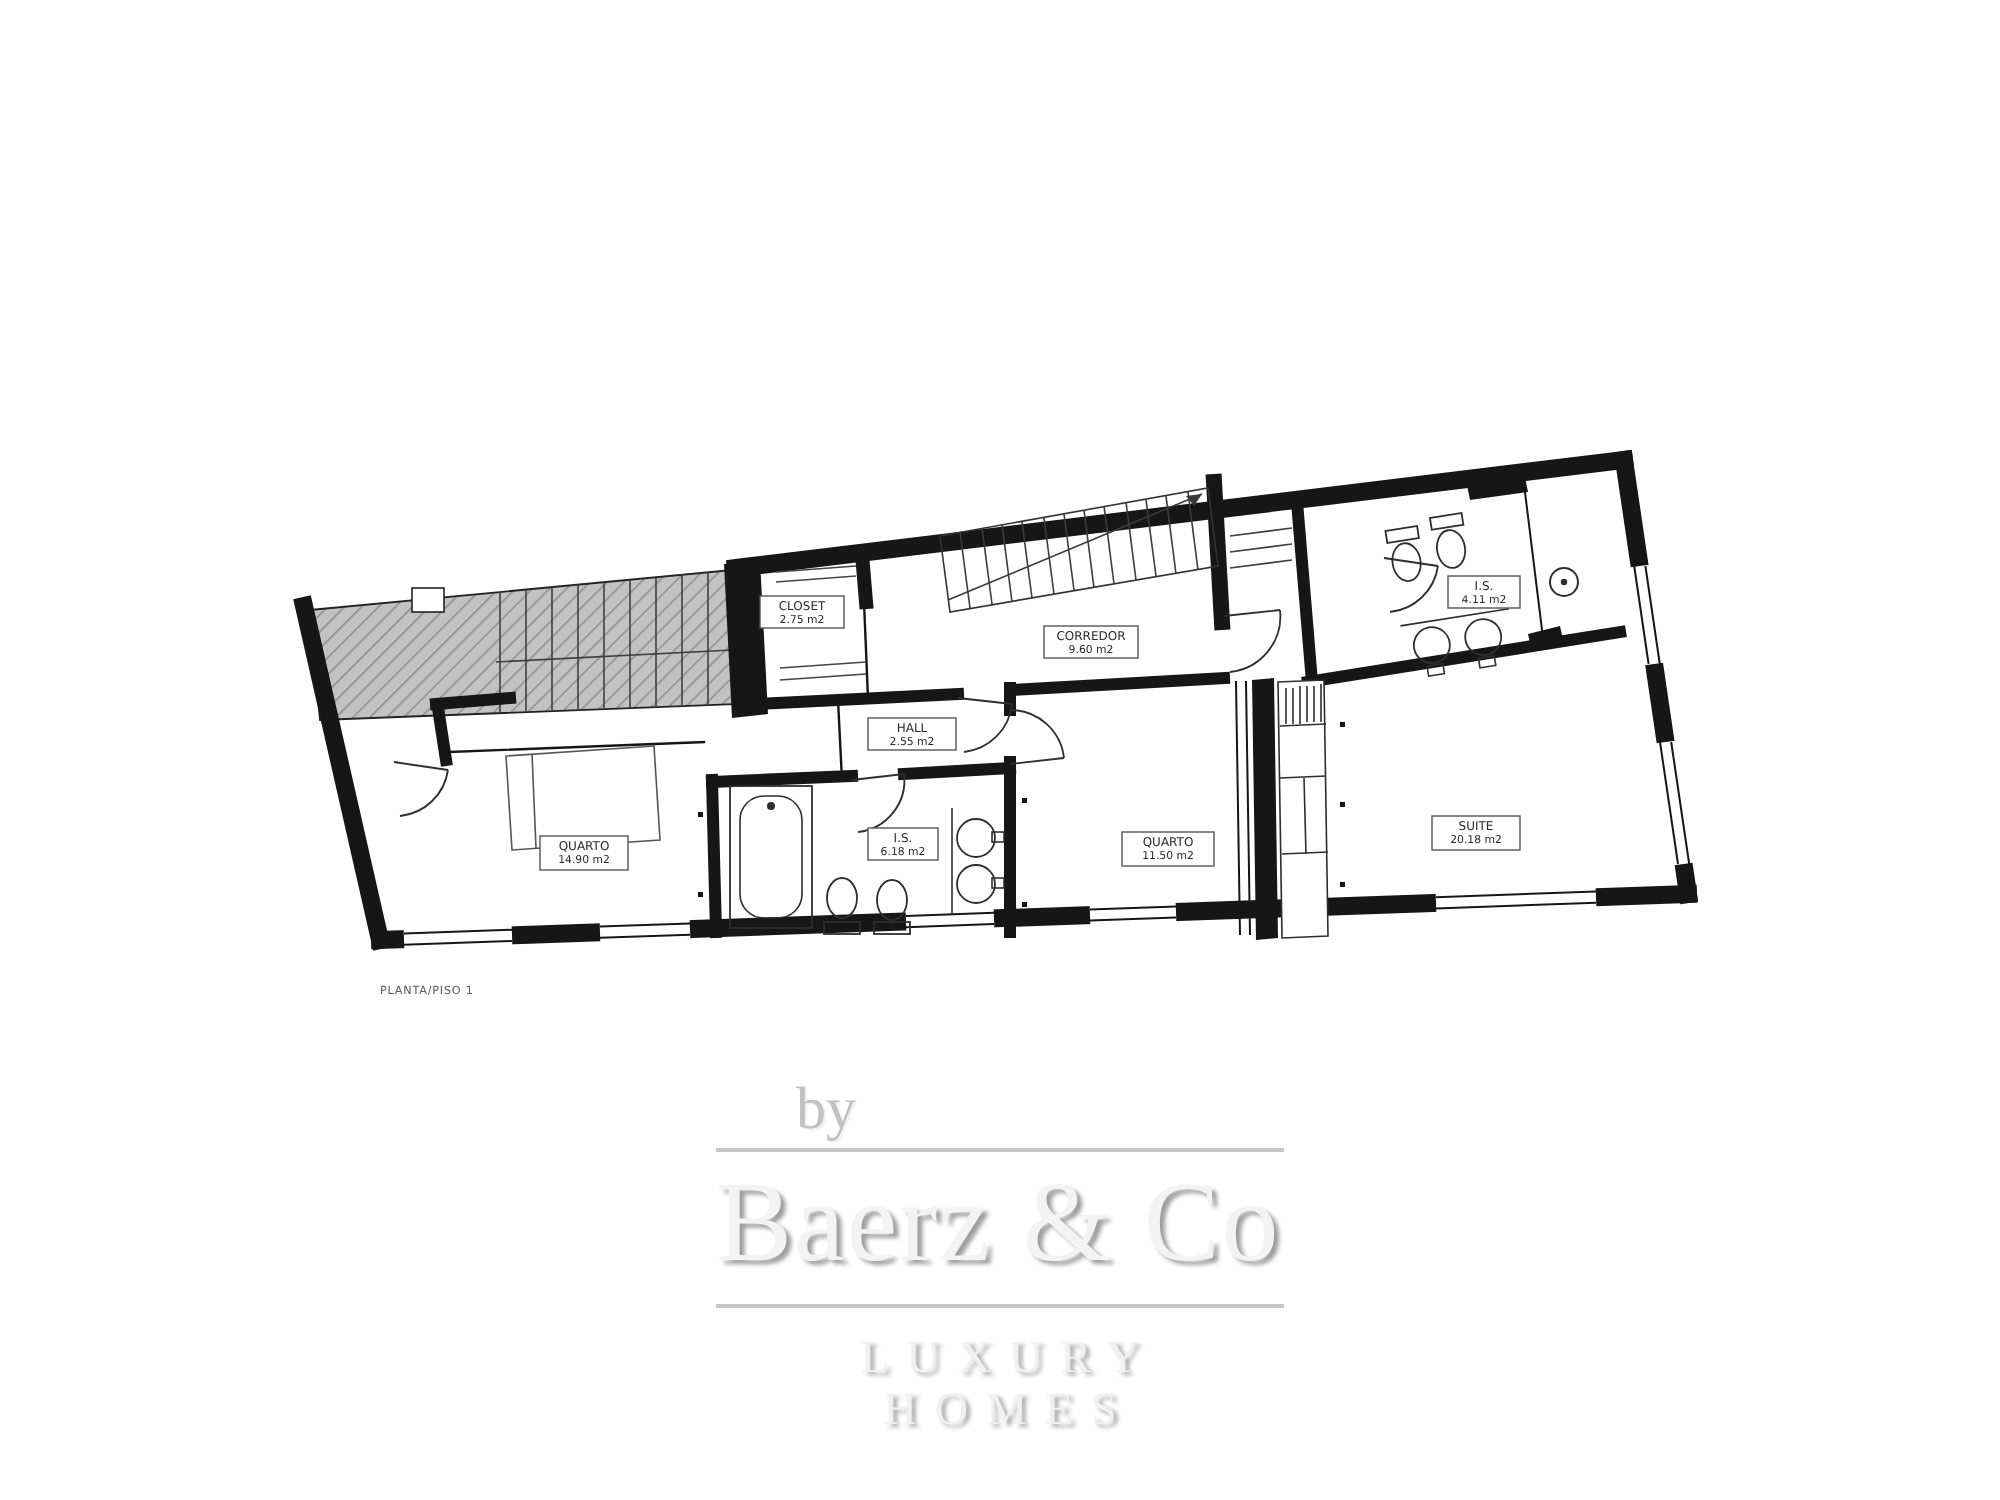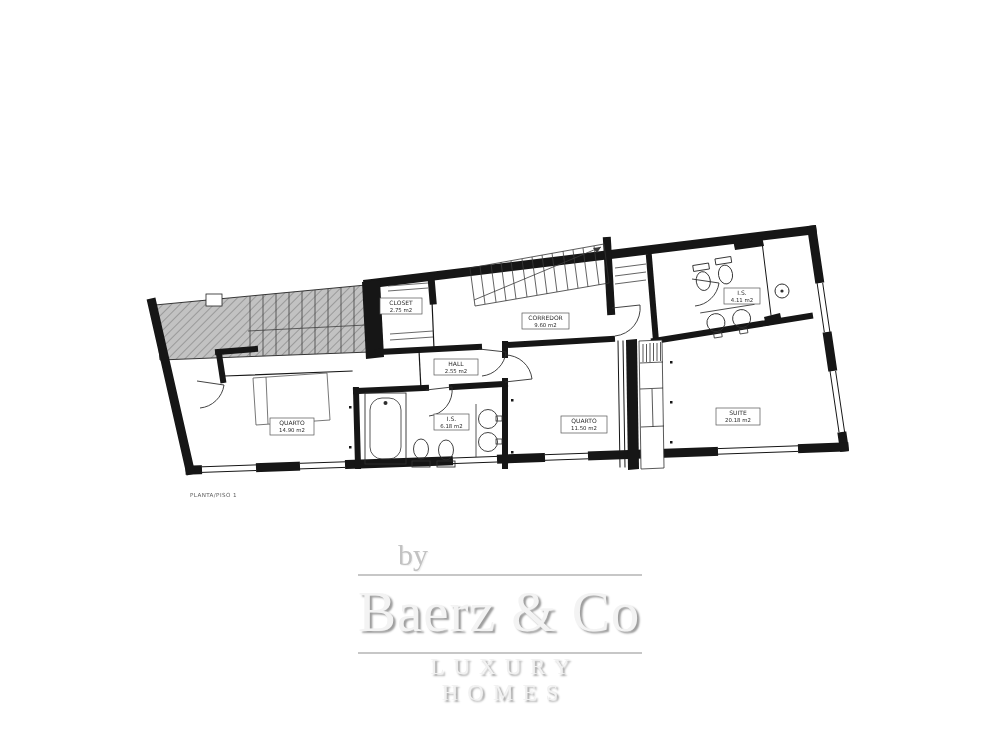--- a/index.html
+++ b/index.html
@@ -11,21 +11,21 @@
   .caption{font-size:5.6px;fill:#5a5a5a;letter-spacing:.4px;}
   .watermark{position:absolute;left:358px;top:540px;width:284px;
              font-family:"Liberation Serif",serif;-webkit-user-select:none;user-select:none;}
   .wm-by{font-size:30px;color:#c2c2c2;margin:0 0 4px 40px;line-height:1;
          text-shadow:1px 1px 1px #efefef;}
   .wm-line{height:2px;background:#c7c7c7;}
   .wm-brand{font-size:57px;line-height:1.05;text-align:left;color:#f3f3f3;
             letter-spacing:1px;padding:6px 0 10px 0;
             text-shadow:2.5px 2px 2px #9d9d9d,-1px -1px 0 #ffffff;}
   .wm-tagline{font-size:23px;text-align:center;letter-spacing:9px;color:#f1f1f1;
-              padding:0 0 0 9px;
+              padding:12px 0 0 9px;
               text-shadow:2px 1.5px 2px #a3a3a3,-1px -1px 0 #ffffff;font-family:Liberation Serif, serif;}
 </style>
 </head>
 <body>
 
 <div id="stage">
 
   <svg width="1000" height="750" viewBox="0 0 1000 750">
     <defs>
       <pattern id="hatch" patternUnits="userSpaceOnUse" width="6" height="6" patternTransform="rotate(45)">

